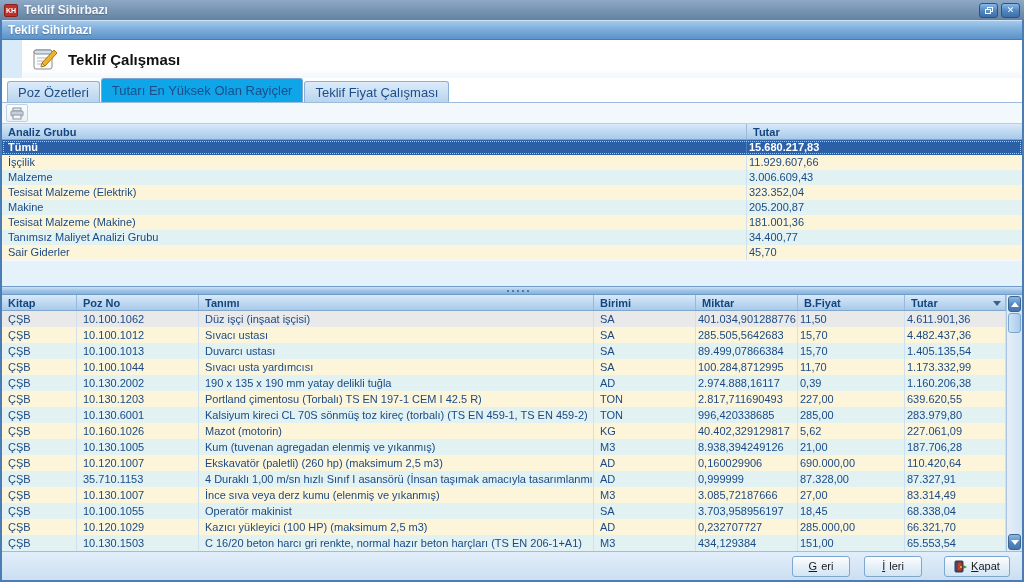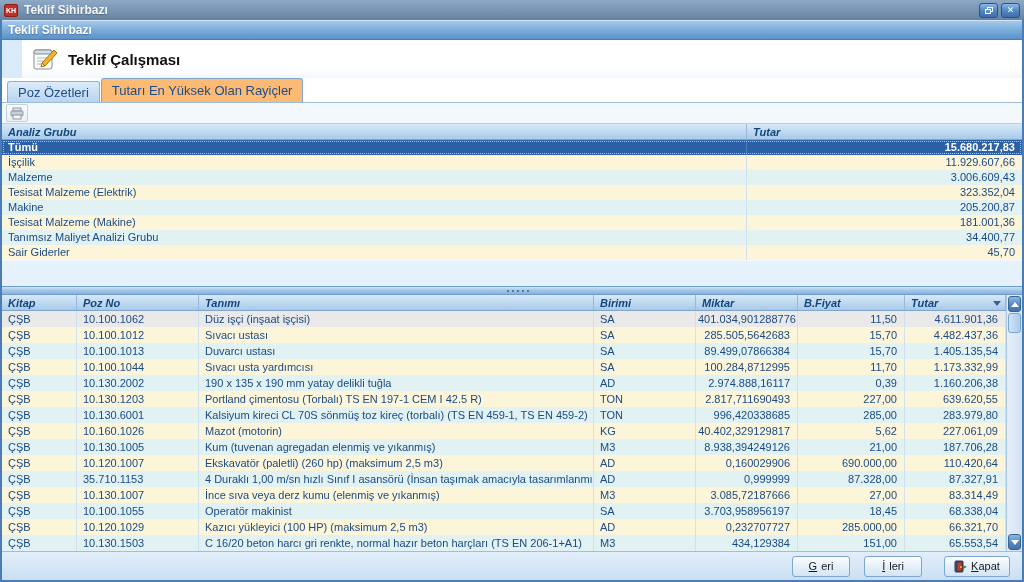--- a/index.html
+++ b/index.html
@@ -40,41 +40,41 @@
     display:flex; align-items:center; padding:0 10px;margin-left:20px; }
   .page-title { font-size:15px; font-weight:bold; color:#111; margin-left:10px; }
 
   
   .tabs { height:24px; flex:0 0 auto; background:#fff; display:flex;
     align-items:flex-end; padding-left:5px; }
   .tab { height:21px; padding:0 10px; display:flex; align-items:center;
     font-size:13px; color:#1c4e8a; cursor:default;
     background:linear-gradient(180deg,#dcecfa 0%,#b9d4ee 100%);
     border:1px solid #8ab0d8; border-bottom:none; border-radius:3px 3px 0 0; margin-right:1px; }
-  .tab.active { height:24px; background:#fdba74; font-weight:normal;
+  .tab.active { height:24px; background:#0ea5e9; font-weight:normal;
     border-color:#7da6d0; position:relative; z-index:2; }
 
   
   .toolbar { height:22px; flex:0 0 auto; background:#f3f8fd;
     border-top:1px solid #9dbcdc; border-bottom:1px solid #b9cfe4;
     display:flex; align-items:center; padding:0 4px; position:relative; z-index:1; }
   .tool-btn { width:22px; height:18px; border:1px solid #c0d2e2; border-radius:2px;
     background:linear-gradient(180deg,#fbfdfe,#e9f0f7); display:flex;
     align-items:center; justify-content:center; }
 
   
   .grid-header { display:flex; height:16px; flex:0 0 auto;
     background:linear-gradient(180deg,#d9e9f9 0%,#c2dbf2 45%,#a9c9e9 100%);
     border-bottom:1px solid #7fa6cd; }
   .grid-header .hcell { font-size:11px; font-weight:bold; color:#13467e;
-    padding:1px 0 0 6px; border-right:1px solid #96b9dc; display:flex; align-items:center;font-style:italic; }
+    padding:1px 0 0 6px; border-right:1px solid #96b9dc; display:flex; align-items:center; }
   .row { display:flex; font-size:11px; color:#1a4a85; }
   .row .cell { padding:1px 0 0 6px; border-right:1px solid #cfe0ef;
     white-space:nowrap; overflow:hidden; }
-  .row .num { text-align:right; padding-right:7px; padding-left:2px; }
+  .row .num { text-align:left; padding-right:7px; padding-left:2px; }
   .row:nth-child(even) { background:#fdf5d9; }
   .row:nth-child(odd)  { background:#e2f1f1; }
 
   
   .t1 { flex:0 0 auto; }
   .t1-body .row { height:15px; line-height:13px; }
   .t1 .c1 { width:745px; }
   .t1 .c2 { flex:1; border-right:none; }
   .t1-body .row.selected { background:#2b5fa6; color:#fff; font-weight:bold;
     outline:1px dotted #a9c6e8; outline-offset:-2px; }
@@ -159,20 +159,21 @@
       <line x1="5" y1="17" x2="14" y2="17" stroke="#b0b8c0"></line>
       <polygon points="10,16 22,3 25,6 13,19" fill="#f0b42c" stroke="#a87414"></polygon>
       <polygon points="10,16 13,19 9,20" fill="#f5d9a0" stroke="#a87414"></polygon>
     </svg>
     <span class="page-title">Teklif Çalışması</span>
   </div>
 
   <div class="tabs">
     <div class="tab">Poz Özetleri</div>
     <div class="tab active">Tutarı En Yüksek Olan Rayiçler</div>
+    <div class="tab">Teklif Fiyat Çalışması</div>
   </div>
 
   <div class="toolbar">
     <div class="tool-btn">
       <svg width="14" height="13" viewBox="0 0 14 13">
         <rect x="3" y="1" width="8" height="3" fill="#e8e8e8" stroke="#8a97a5"></rect>
         <rect x="1" y="4" width="12" height="5" rx="1" fill="#c7cfd8" stroke="#8a97a5"></rect>
         <rect x="3" y="8" width="8" height="4" fill="#f5f5f5" stroke="#8a97a5"></rect>
       </svg>
     </div>

